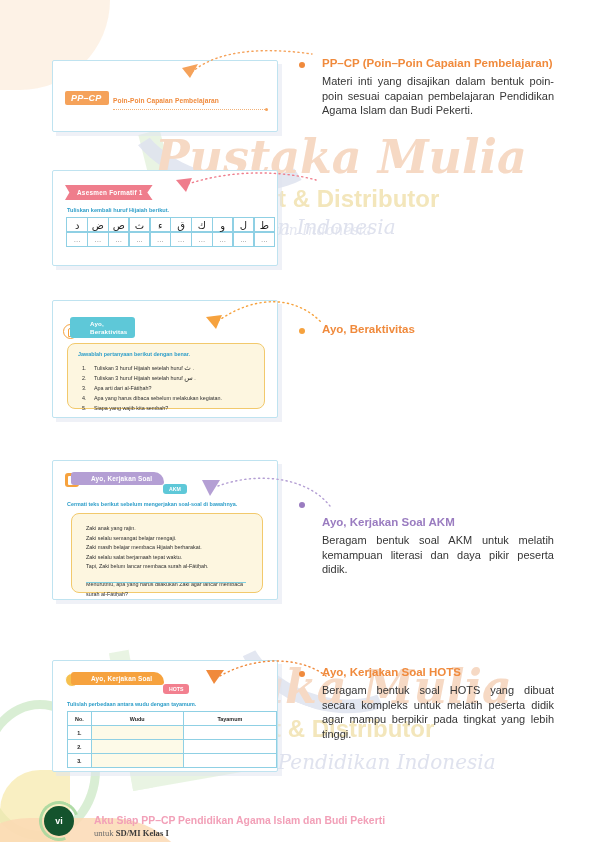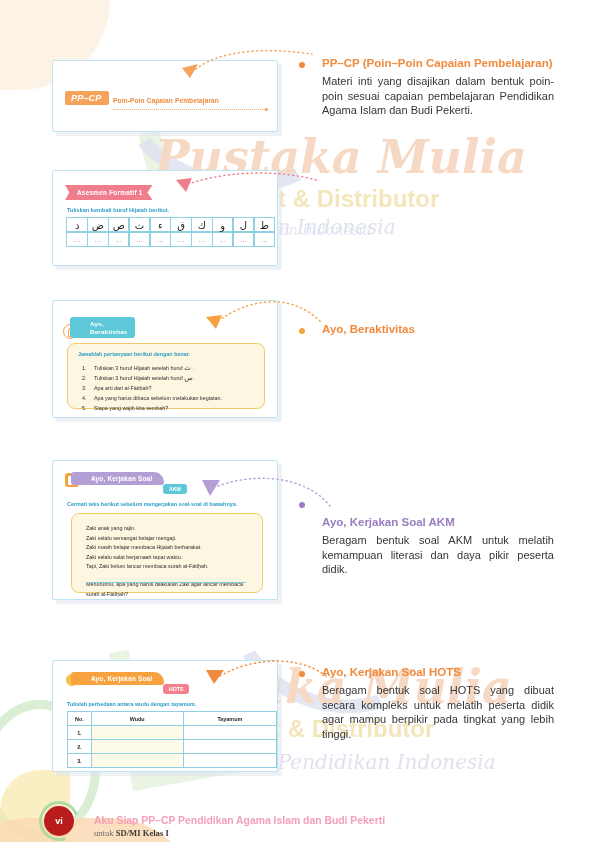--- a/index.html
+++ b/index.html
@@ -326,21 +326,21 @@
   }
   .wt-table th { background: #ffffff; font-weight: bold; color: #1f1f1f; }
   .wt-table td.num { width: 26px; text-align: center; font-weight: bold; color: #1f1f1f; }
   .wt-table td.blank { background: #fdfae8; }
   .wt-table th.num { width: 26px; }
   .wt-table th.w  { width: 104px; }
   .wt-table th.t  { width: 104px; }
   .pagecircle {
     position: absolute; left: 44px; top: 806px;
     width: 30px; height: 30px; border-radius: 50%;
-    background: #b91c1c;
+    background: #14532d;
     display: flex; align-items: center; justify-content: center;
     color: #fff; font-size: 9px; font-weight: bold;
   }
   .pagering {
     position: absolute; left: 39px; top: 801px;
     width: 40px; height: 40px; border-radius: 50%;
     border: 3px solid #a8d89e;
     border-right-color: transparent;
     transform: rotate(25deg);
     opacity: .9;

